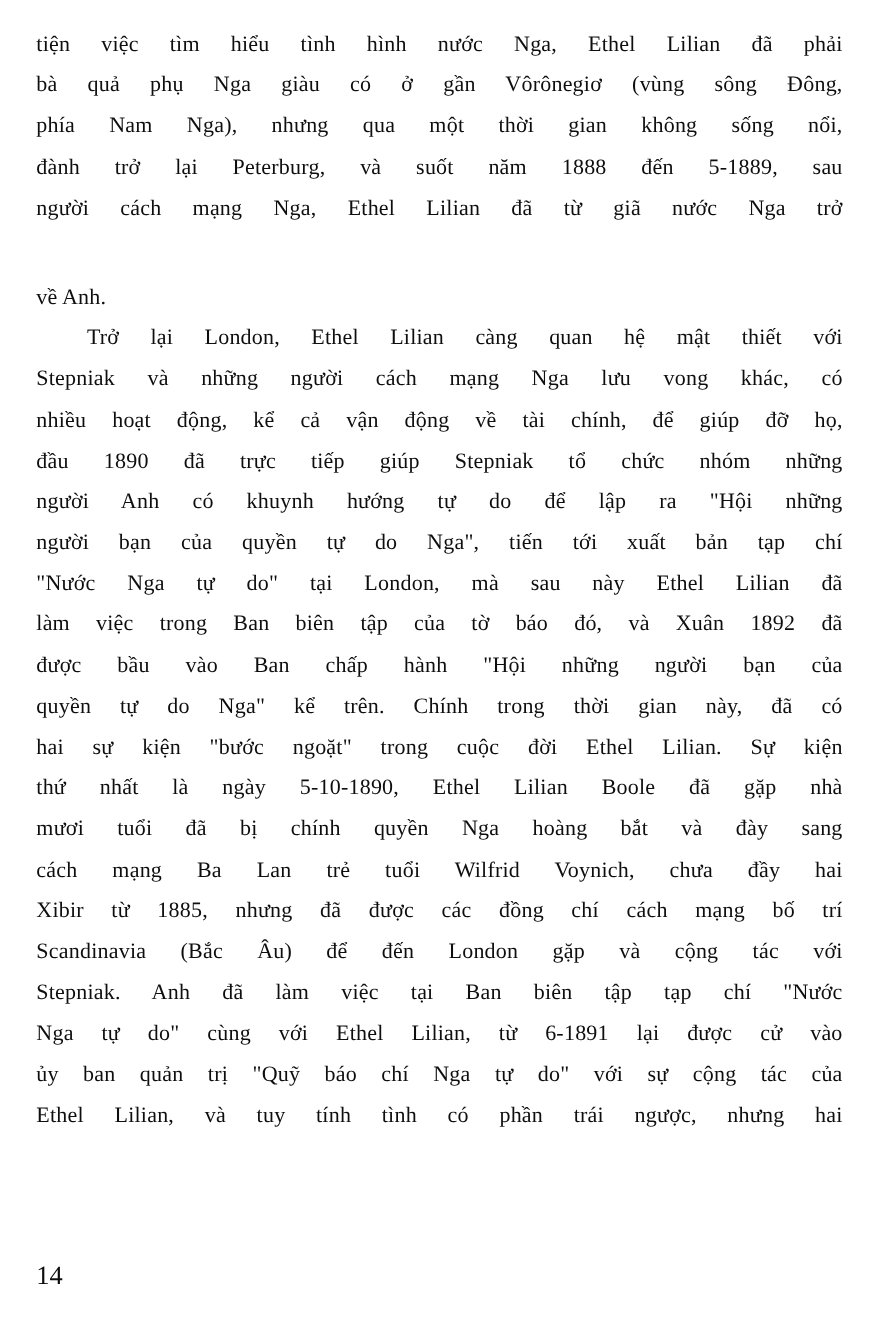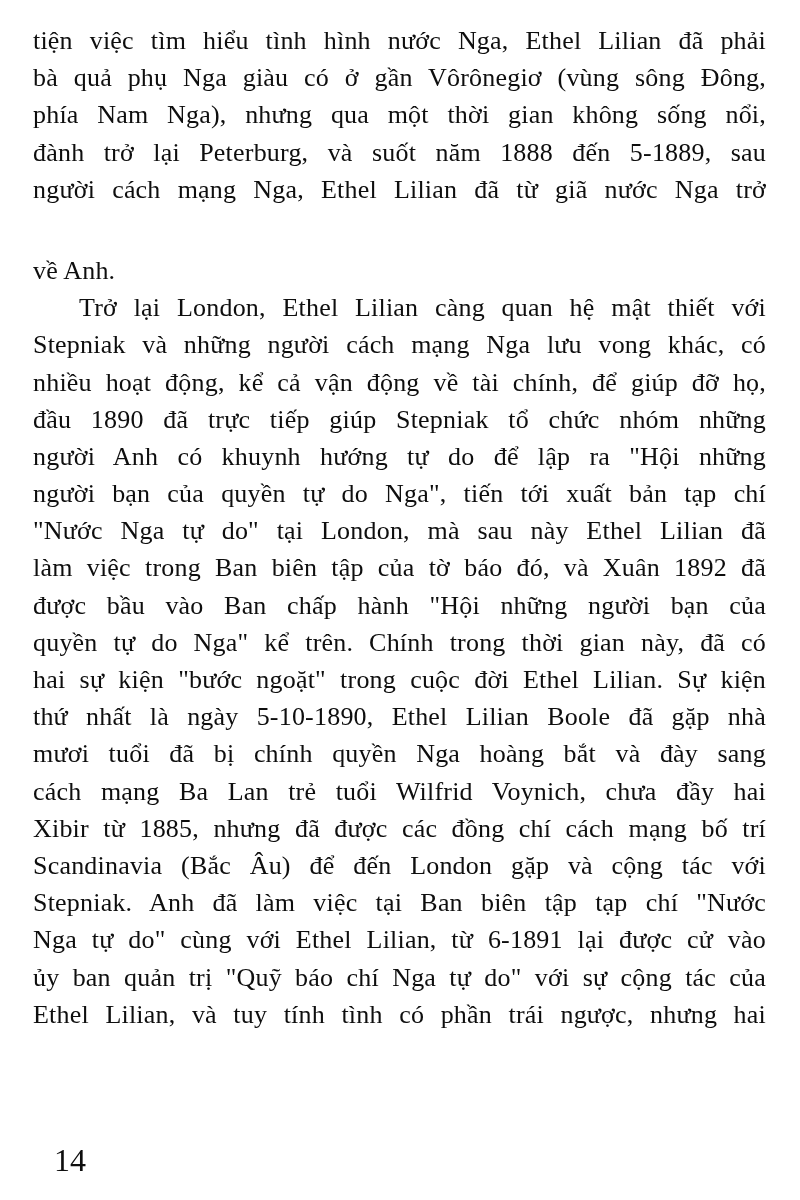--- a/index.html
+++ b/index.html
@@ -23,21 +23,21 @@
   .text-block {
     position: absolute;
     left: 33px;
     top: 22px;
     width: 733px;
   }
   .paragraph {
     margin: 0;
   }
   .line {
-    font-size: 26px;
+    font-size: 20px;
     line-height: 37.2px;
     height: 37.2px;
     white-space: normal;
     text-align: justify;
     text-align-last: justify;
     text-justify: inter-word;
     letter-spacing: 0.2px;
     overflow: visible;
   }
   .line.indent {
@@ -47,24 +47,23 @@
     text-align-last: left;
     margin-top: 44px;
   }
   .line i {
     font-style: italic;
   }
   .page-number {
     position: absolute;
     left: 33px;
     top: 1141px;
-    font-size: 32px;
+    font-size: 24px;
     line-height: 38px;
     color: #0e0e0e;
-    margin-left: 21px;
   }
 </style>
 </head>
 <body>
 
 <div class="page">
   <div class="text-block" id="text-block">
       <div class="paragraph">
         <div class="line">tiện việc tìm hiểu tình hình nước Nga, Ethel Lilian đã phải</div>
         <div class="line">bà quả phụ Nga giàu có ở gần Vôrônegiơ (vùng sông Đông,</div>

